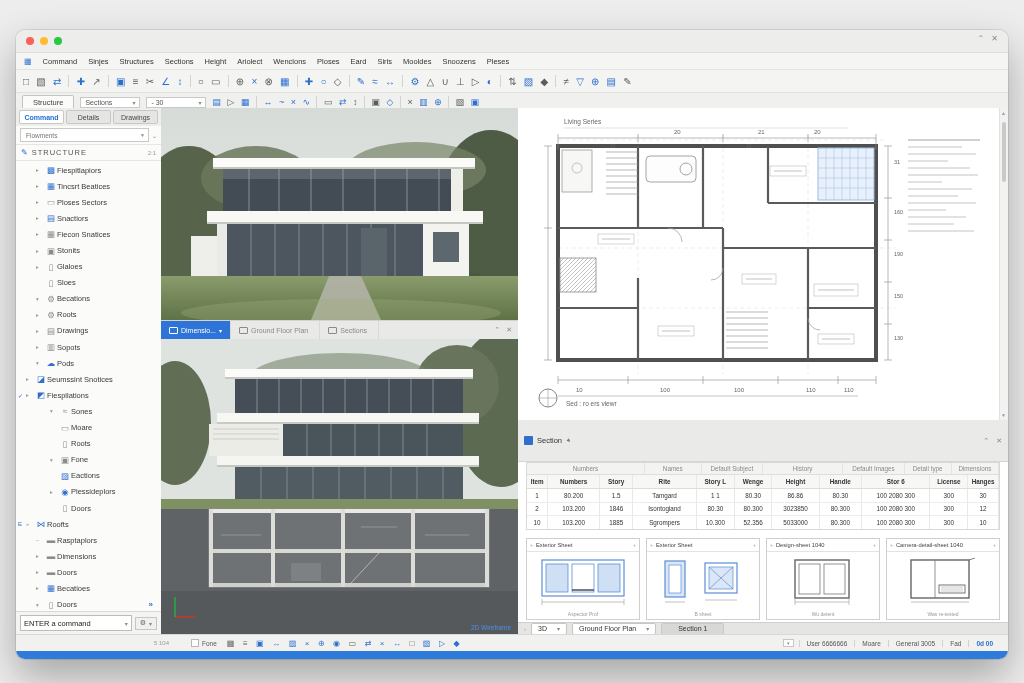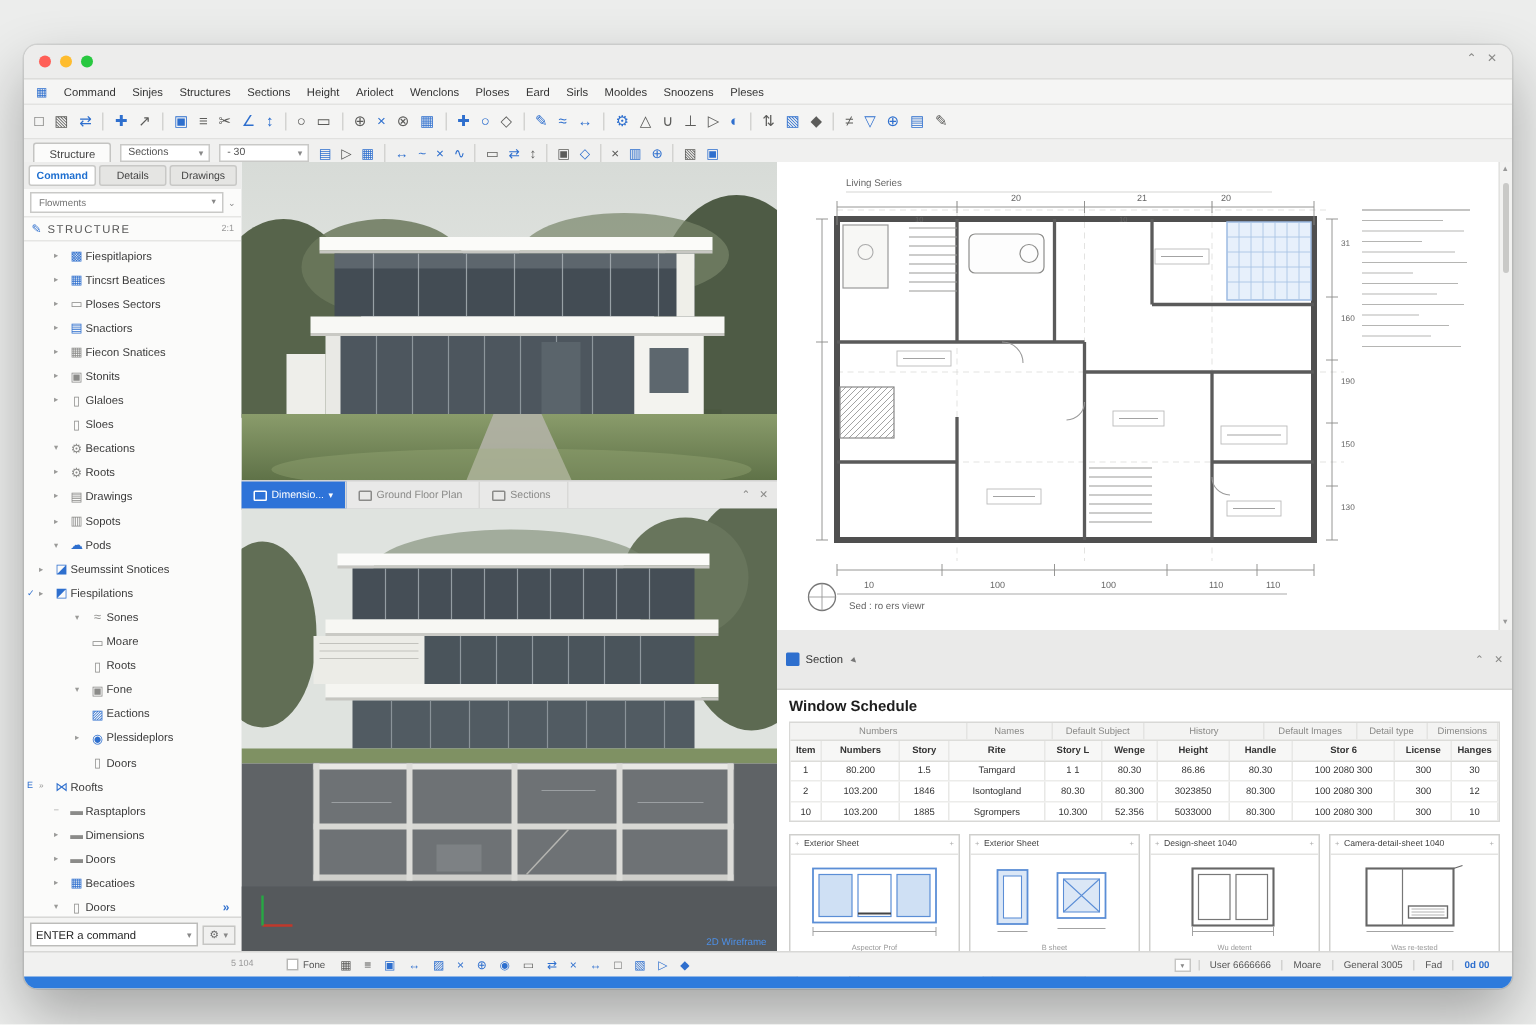--- a/index.html
+++ b/index.html
@@ -694,21 +694,20 @@
     <div class="sectionpanel">
       <div class="sp-head">
         <span class="sp-icon"></span>
         <span>Section</span>
         <span class="sp-pin">▲</span>
         <span class="sp-controls">
           <span>⌃</span>
           <span>✕</span>
         </span>
       </div>
-      <div class="sp-title">Window Schedule</div>
       <div class="sched">
         <div class="grow">
 
         <div class="cell">Numbers</div>
             <div class="cell">Names</div>
             <div class="cell">Default Subject</div>
             <div class="cell">History</div>
             <div class="cell">Default Images</div>
             <div class="cell">Detail type</div>
             <div class="cell">Dimensions</div>

